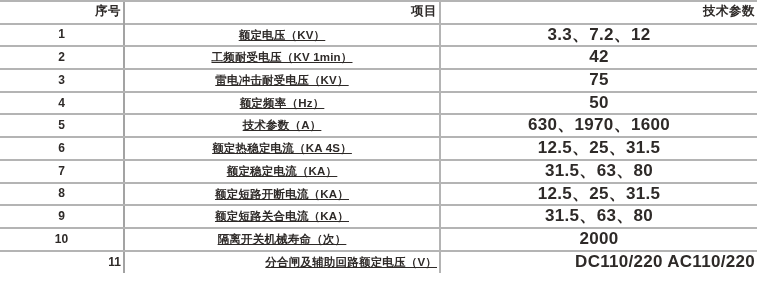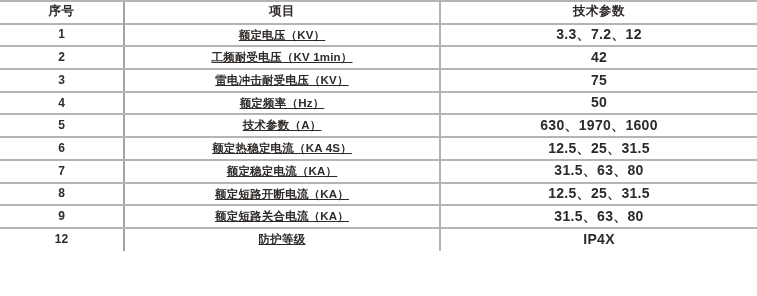--- a/index.html
+++ b/index.html
@@ -48,31 +48,32 @@
     border-right: 2px solid #b4b4b4;
   }
   .spec-table thead th {
     font-size: 12.5px;
     letter-spacing: 0.5px;
   }
   .spec-table td.col-no {
     font-size: 12px;
   }
   .spec-table td.col-param {
-    font-size: 14px;
+    font-size: 17px;
     letter-spacing: 0.3px;
   }
   .spec-table td.col-item {
     letter-spacing: 0.2px;
     text-decoration: underline;
   }
   
   .spec-table tr:last-child th,
   .spec-table tr:last-child td {
     border-bottom: none;
+    text-align: right;
   }
 </style>
 </head>
 <body>
 
 <table class="spec-table">
   <colgroup>
     <col class="c-no">
     <col class="c-item">
     <col class="c-param">
@@ -124,18 +125,23 @@
       <td class="col-no">8</td>
       <td class="col-item">额定短路开断电流（KA）</td>
       <td class="col-param">12.5、25、31.5</td>
     </tr>
     <tr>
       <td class="col-no">9</td>
       <td class="col-item">额定短路关合电流（KA）</td>
       <td class="col-param">31.5、63、80</td>
     </tr>
     <tr>
-      <td class="col-no">12</td>
-      <td class="col-item">防护等级</td>
-      <td class="col-param">IP4X</td>
+      <td class="col-no">10</td>
+      <td class="col-item">隔离开关机械寿命（次）</td>
+      <td class="col-param">2000</td>
+    </tr>
+    <tr>
+      <td class="col-no">11</td>
+      <td class="col-item">分合闸及辅助回路额定电压（V）</td>
+      <td class="col-param">DC110/220 AC110/220</td>
     </tr>
   </tbody>
 </table>
 
 </body></html>

